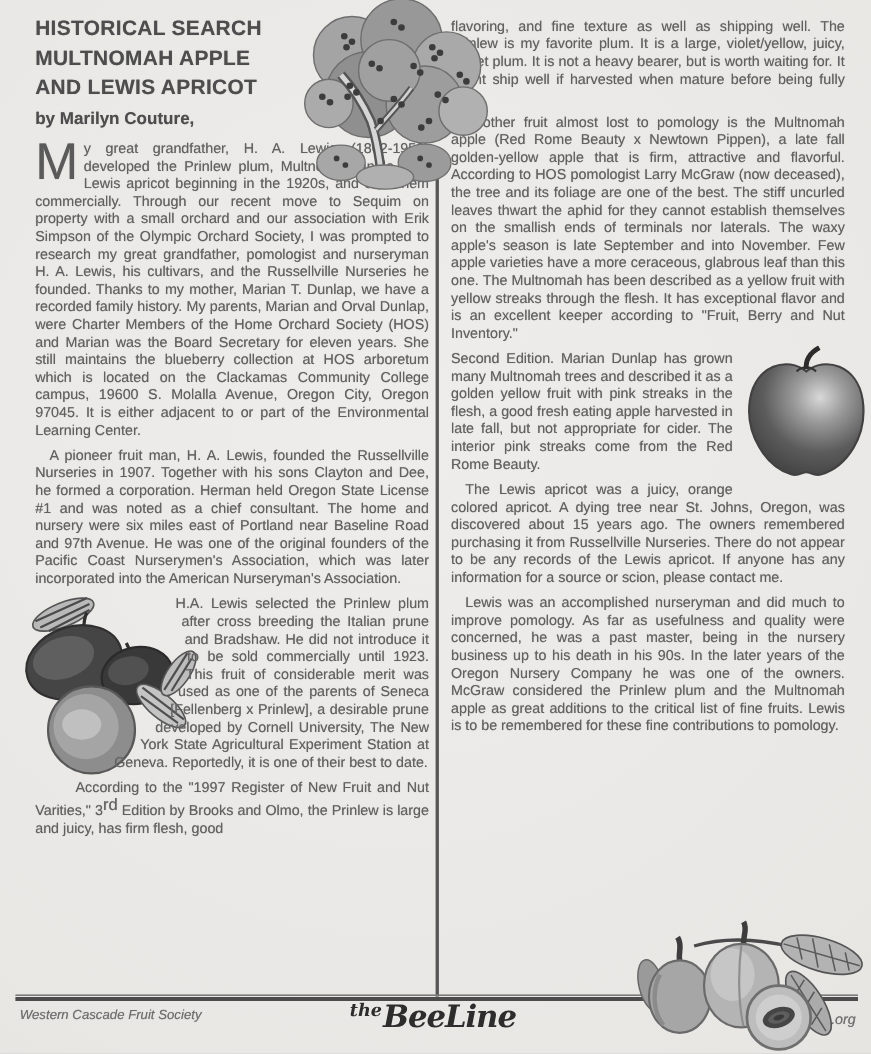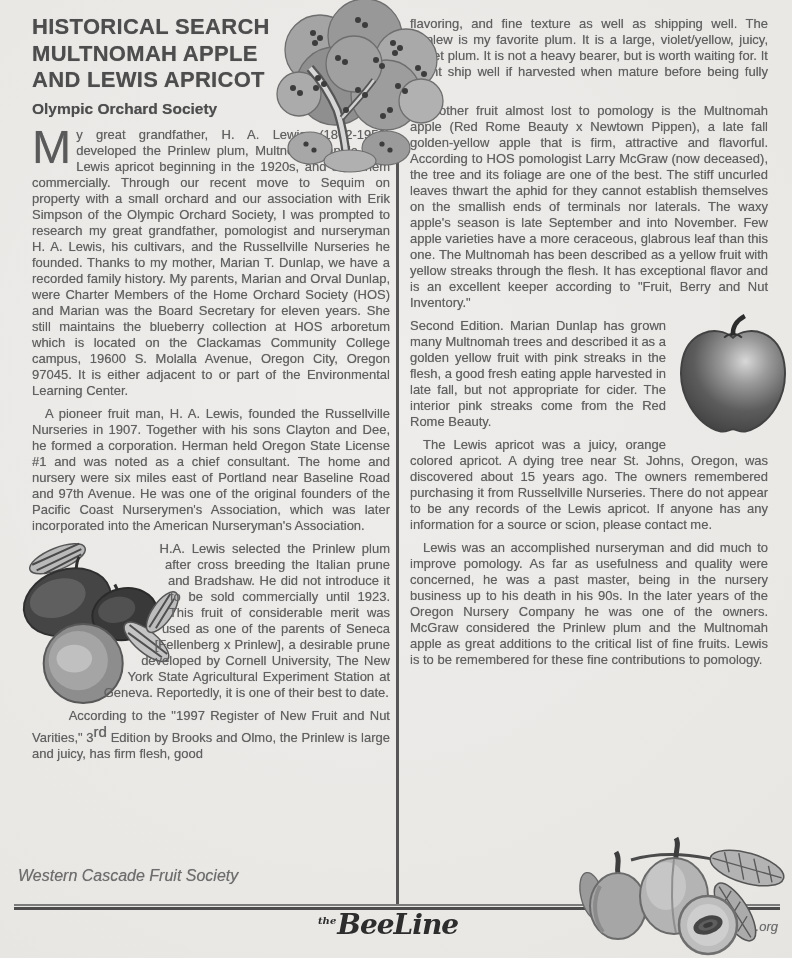--- a/index.html
+++ b/index.html
@@ -7,41 +7,41 @@
     position:relative;width:792px;height:958px;overflow:hidden;
     background:radial-gradient(140% 120% at 45% 40%, #eeedeb 0%, #e8e7e4 55%, #dbdad7 100%);
     font-family:"Liberation Sans",sans-serif;
   }
   .col{position:absolute;color:#616161;font-size:13px;line-height:16px;text-align:justify;
        text-shadow:0 0 0.7px rgba(115,115,115,0.75);}
   .col-left{left:32px;top:14px;width:358px;}
   .col-right{left:410px;top:16px;width:358px;}
   .col p{margin:0 0 7px;text-indent:13px;}
   .col p.noindent{text-indent:0;}
-  .title{font-size:22px;line-height:26.5px;font-weight:bold;color:#4d4d4d;
+  .title{font-size:19px;line-height:26.5px;font-weight:bold;color:#4d4d4d;
          letter-spacing:0.3px;width:268px;text-align:left;}
   .byline{font-size:15.5px;line-height:19.5px;font-weight:bold;color:#4d4d4d;
           margin-top:5px;text-align:left;}
   .dropcap{float:left;font-size:47px;line-height:37px;padding:1px 5px 0 0;color:#5a5a5a;font-weight:400;}
   sup{font-size:15px;}
   .plum-float{float:left;width:168px;height:168px;margin:0 4px 2px -16px;
       shape-outside:polygon(0px 0px,86px 0px,124px 22px,131px 60px,117px 92px,88px 126px,45px 152px,0px 168px);
       shape-margin:7px;}
   .apple-float{float:right;width:118px;height:128px;margin:-4px -24px 2px 8px;}
   .p9b{width:238px;}
   .tree-art{position:absolute;left:258px;top:-2px;z-index:2;}
   .apricot-art{position:absolute;left:545px;top:824px;z-index:3;}
   .divider{position:absolute;left:396px;top:136px;width:2.5px;height:770px;background:#565656;z-index:1;}
   .rule-bottom{position:absolute;left:14px;top:904px;width:766px;height:6px;z-index:1;
       background:linear-gradient(#7b7b7b 0 1.5px,transparent 1.5px 2.5px,#4c4c4c 2.5px 6px);}
-  .footer-society{position:absolute;left:18px;top:867px;font-style:italic;font-size:16px;color:#6d6d6d;
+  .footer-society{position:absolute;left:18px;top:915px;font-style:italic;font-size:12px;color:#6d6d6d;
       text-shadow:0 0 0.7px rgba(120,120,120,0.7);}
   .footer-logo{position:absolute;left:318px;top:908px;font-family:"DejaVu Serif",serif;
       font-style:italic;font-weight:bold;font-size:28px;color:#2d2d2d;letter-spacing:-1px;}
-  .footer-logo .the{font-size:10px;vertical-align:super;letter-spacing:0;margin-right:1px;}
+  .footer-logo .the{font-size:16px;vertical-align:super;letter-spacing:0;margin-right:1px;}
   .footer-site{position:absolute;right:14px;top:919px;font-style:italic;font-size:13px;color:#6d6d6d;
       text-shadow:0 0 0.7px rgba(120,120,120,0.7);}
 </style>
 </head>
 <body>
 
 <div class="page">
 
   <svg class="tree-art" width="192" height="176" viewBox="0 0 192 176">
     <g stroke="#6e6e6e" stroke-width="1.3">
@@ -99,21 +99,21 @@
     </g>
   </svg>
 
   <div class="col col-left">
     <div class="title">
       <div>HISTORICAL SEARCH</div>
       <div>MULTNOMAH APPLE</div>
       <div>AND LEWIS APRICOT</div>
     </div>
     <div class="byline">
-      <div>Olympic Orchard Society</div>
+      <div>by Marilyn Couture,</div>
     </div>
     <p class="noindent" style="margin-top:9px;">
       <span class="dropcap">M</span><span>y great grandfather, H. A. Lewis (1862-1959) developed the Prinlew plum, Multnomah apple, and Lewis apricot beginning in the 1920s, and sold them commercially.  Through our recent move to Sequim on property with a small orchard and our association with Erik Simpson of the Olympic Orchard Society, I was prompted to research my great grandfather, pomologist and nurseryman H. A. Lewis, his cultivars, and the Russellville Nurseries he founded.  Thanks to my mother, Marian T. Dunlap, we have a recorded family history.  My parents, Marian and Orval Dunlap, were Charter Members of the Home Orchard Society (HOS) and Marian was the Board Secretary for eleven years.  She still maintains the blueberry collection at HOS arboretum which is located on the Clackamas Community College campus, 19600 S. Molalla Avenue, Oregon City, Oregon 97045.  It is either adjacent to or part of the Environmental Learning Center.</span>
     </p>
     <p><span>A pioneer fruit man, H. A. Lewis, founded the Russellville Nurseries in 1907.  Together with his sons Clayton and Dee, he formed a corporation. Herman held Oregon State License #1 and was noted as a chief consultant.  The home and nursery were six miles east of Portland near Baseline Road and 97th Avenue.  He was one of the original founders of the Pacific Coast Nurserymen's Association, which was later incorporated into the American Nurseryman's Association.</span></p>
     <p class="noindent">
       
       <svg class="plum-float" viewBox="0 0 170 170">
         <g transform="rotate(-22 42 18)">
           <ellipse cx="42" cy="18" rx="30" ry="11" fill="#b9b9b9" stroke="#555" stroke-width="1.5"></ellipse>

